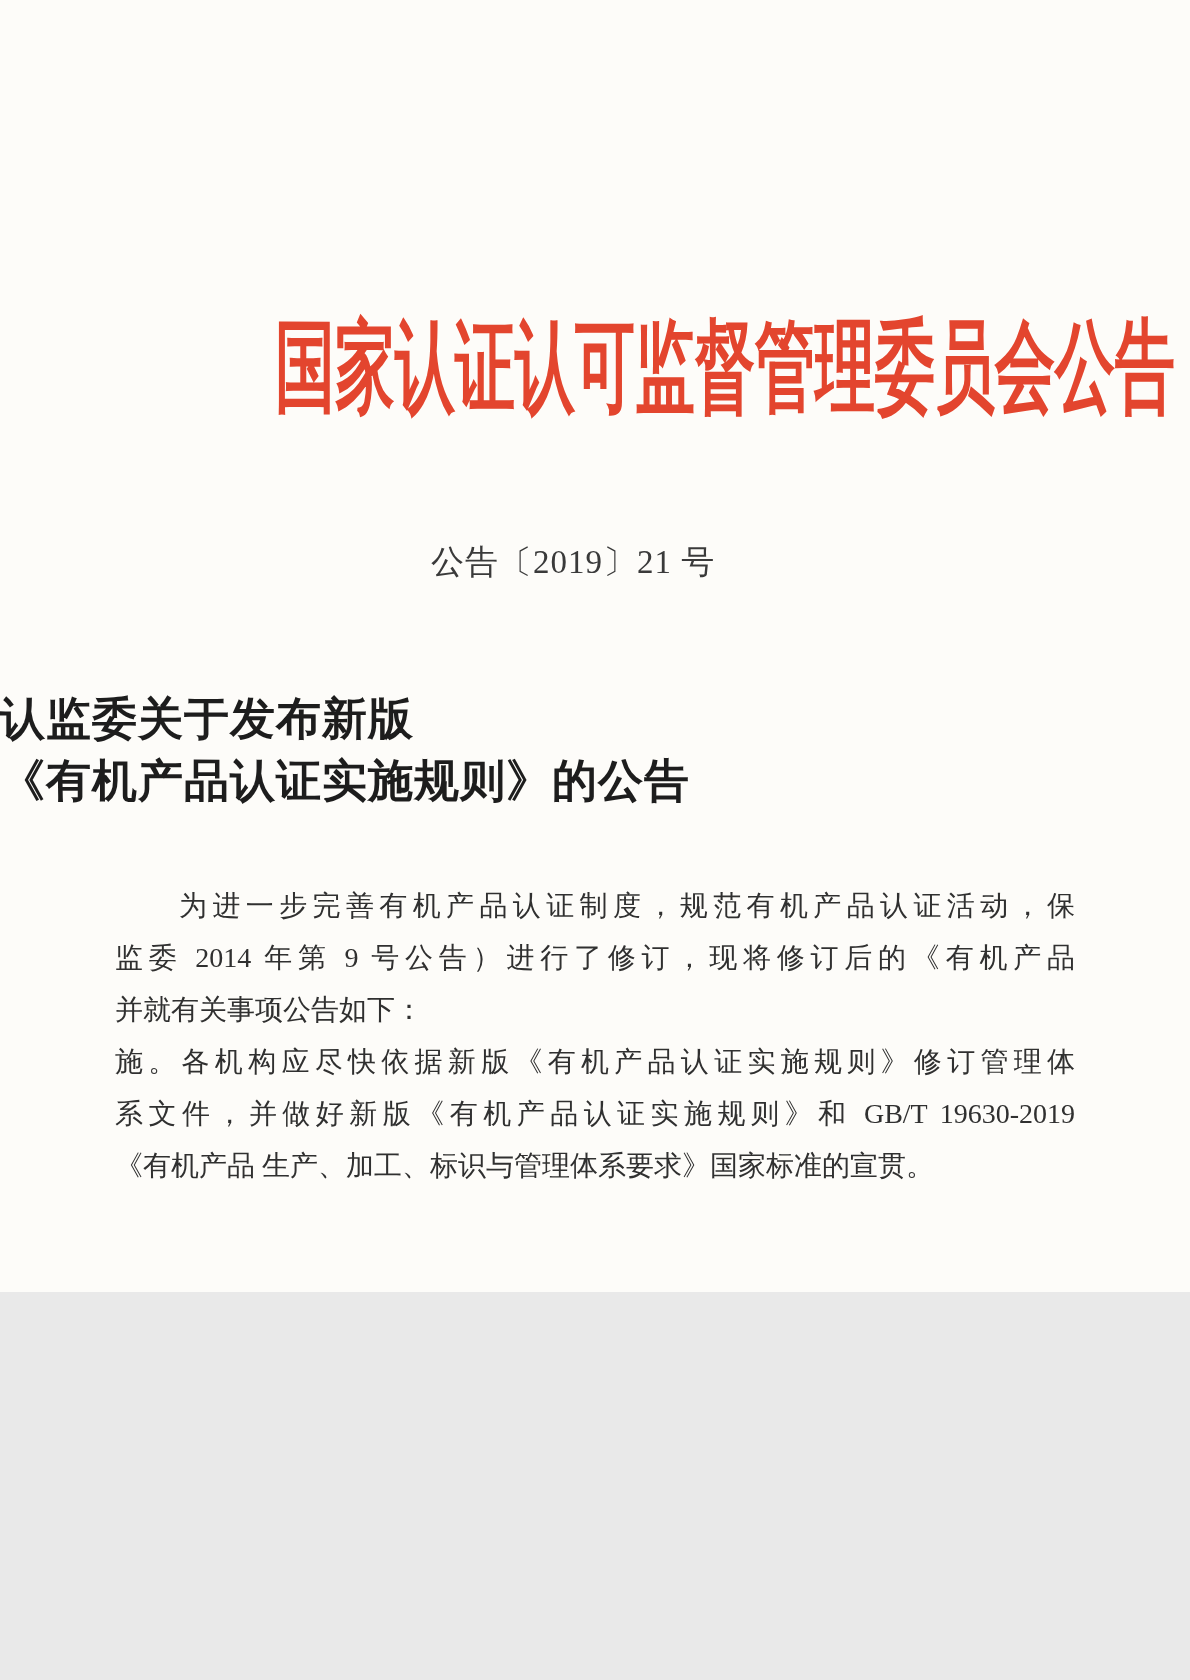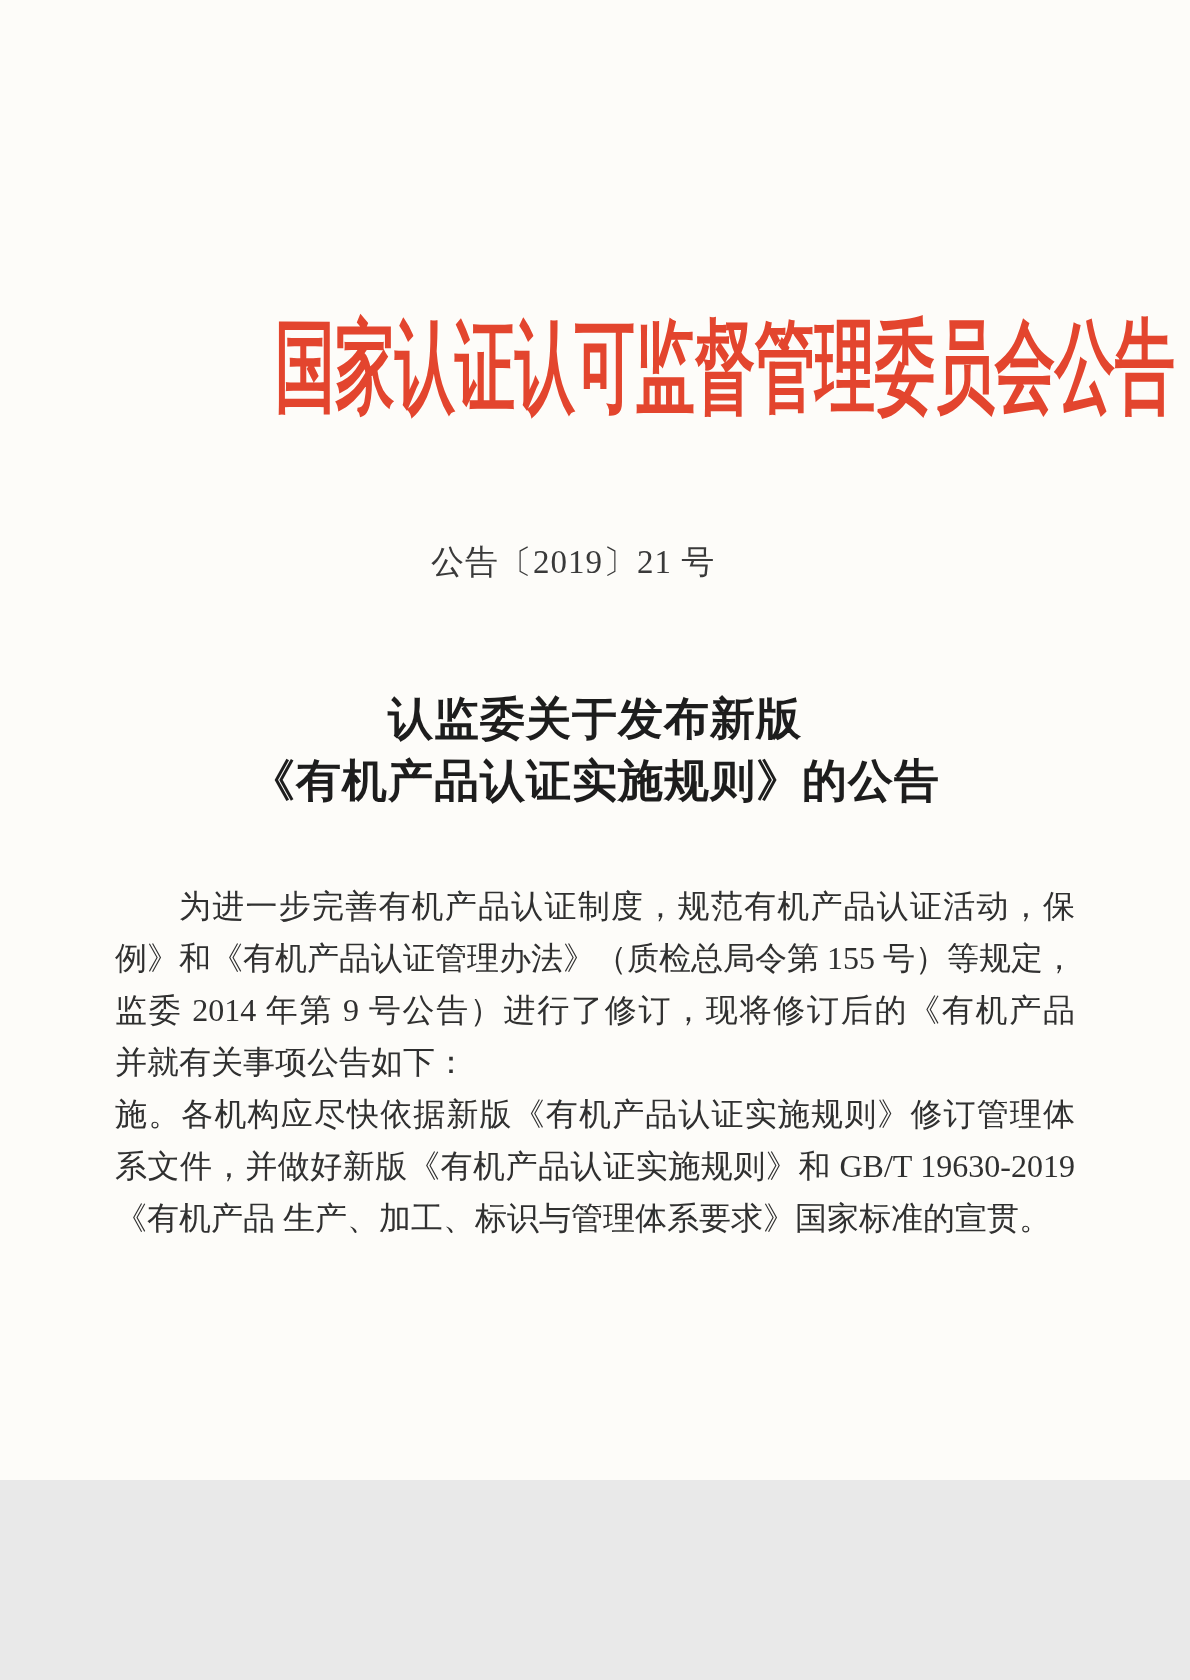--- a/index.html
+++ b/index.html
@@ -3,21 +3,21 @@
 <meta charset="utf-8">
 <style>
   html, body {
     margin: 0;
     padding: 0;
     background: #e9e9e9;
   }
   .page {
     position: relative;
     width: 1190px;
-    height: 1480px;
+    height: 1292px;
     margin: 0 auto;
     background: var(--paper, #fdfcf9);
     overflow: hidden;
     font-family: "Liberation Serif", "DejaVu Serif", serif;
     color: var(--ink, #2e2e2e);
   }
   
   .red-title {
     position: absolute;
     top: 318px;
@@ -46,34 +46,33 @@
     line-height: 1.2;
     color: #3a3a3a;
     letter-spacing: 1px;
   }
   
   .doc-title {
     position: absolute;
     top: 688px;
     left: 0;
     width: 100%;
-    text-align: center;
     font-weight: bold;
     font-size: 45px;
     line-height: 62px;
     color: #1d1d1d;
     letter-spacing: 1px;
   }
   
   .body-block {
     position: absolute;
     top: 880px;
     left: 115px;
     width: 960px;
-    font-size: 32px;
+    font-size: 28px;
     color: #303030;
   }
   .body-line {
     height: 52px;
     line-height: 52px;
     white-space: nowrap;
   }
   .body-line.justify {
     white-space: normal;
     text-align: justify;
@@ -103,21 +102,20 @@
 
   <div class="doc-number">公告〔2019〕21 号</div>
 
   <div class="doc-title">
     <div>认监委关于发布新版</div>
     <div>《有机产品认证实施规则》的公告</div>
   </div>
 
   <div class="body-block" id="body-lines">
       <div class="body-line indent justify">为进一步完善有机产品认证制度，规范有机产品认证活动，保</div>
-      <div class="body-line justify">例》和《有机产品认证管理办法》（质检总局令第 155 号）等规定，</div>
       <div class="body-line justify">监委 2014 年第 9 号公告）进行了修订，现将修订后的《有机产品</div>
       <div class="body-line">并就有关事项公告如下：</div>
       <div class="body-line justify">施。各机构应尽快依据新版《有机产品认证实施规则》修订管理体</div>
       <div class="body-line justify">系文件，并做好新版《有机产品认证实施规则》和 GB/T 19630-2019</div>
       <div class="body-line">《有机产品 生产、加工、标识与管理体系要求》国家标准的宣贯。</div>
     </div>
 
   <div class="footer">— 1 —</div>
 
 </div>

